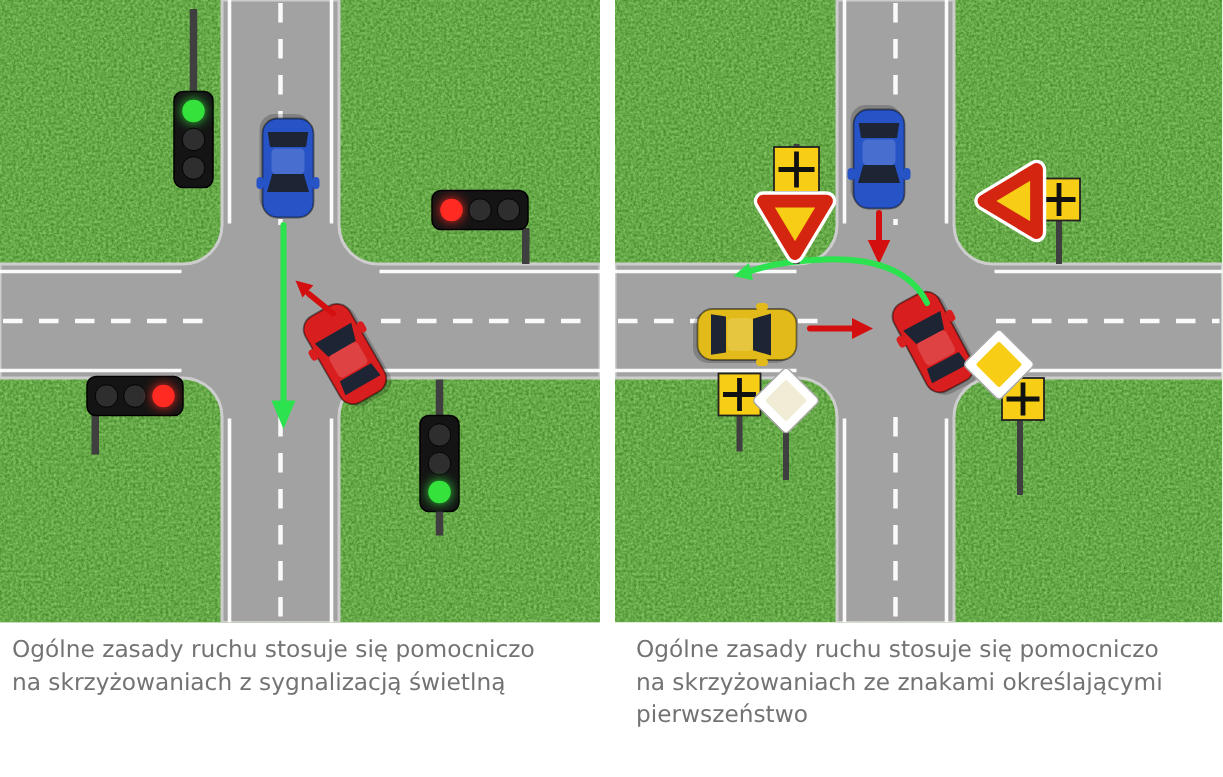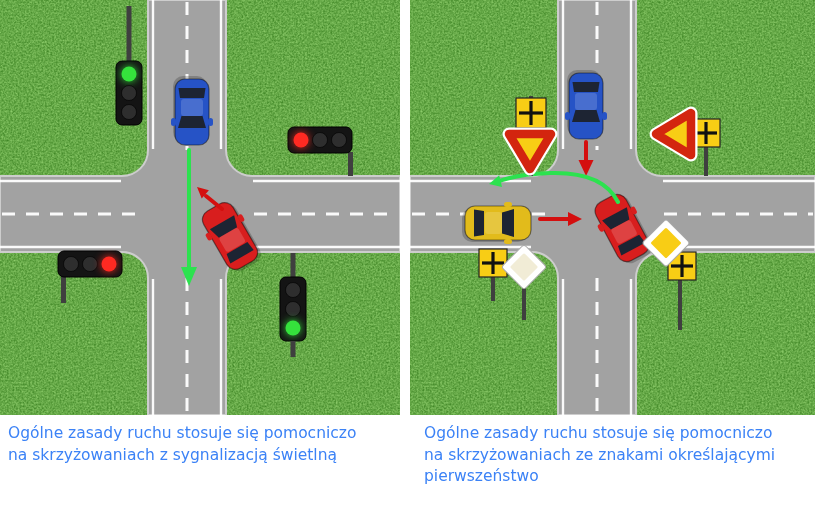--- a/index.html
+++ b/index.html
@@ -4,21 +4,21 @@
 <style>
   * { margin:0; padding:0; box-sizing:border-box; }
   html,body { background:#ffffff; }
   .page {
     position:relative; width:815px; height:518px; background:#fff; overflow:hidden;
     font-family:"DejaVu Sans","Liberation Sans",sans-serif;
   }
   .scene { position:absolute; top:0; left:0; display:block; }
   .caption {
     position:absolute; top:423px; font-size:15.5px; line-height:1.4;
-    color:#3b82f6; white-space:pre-line;
+    color:#737373; white-space:pre-line;
   }
   .caption-left  { left:8px;   width:400px; }
   .caption-right { left:424px; width:390px; }
 
   
   .grass-base   { fill: var(--grass,#377e1e); }
   .road-surface { fill: var(--road,#a2a2a2); stroke:#cdcdcd; stroke-width:2; }
   .mark-edge { stroke: var(--marking,#fff); stroke-width:2.4; fill:none; opacity:.95; }
   .mark-dash { stroke: var(--marking,#fff); stroke-width:3; fill:none; stroke-dasharray:13 11; opacity:.95; }
   .pole   { fill: var(--pole,#3f3f3f); }

